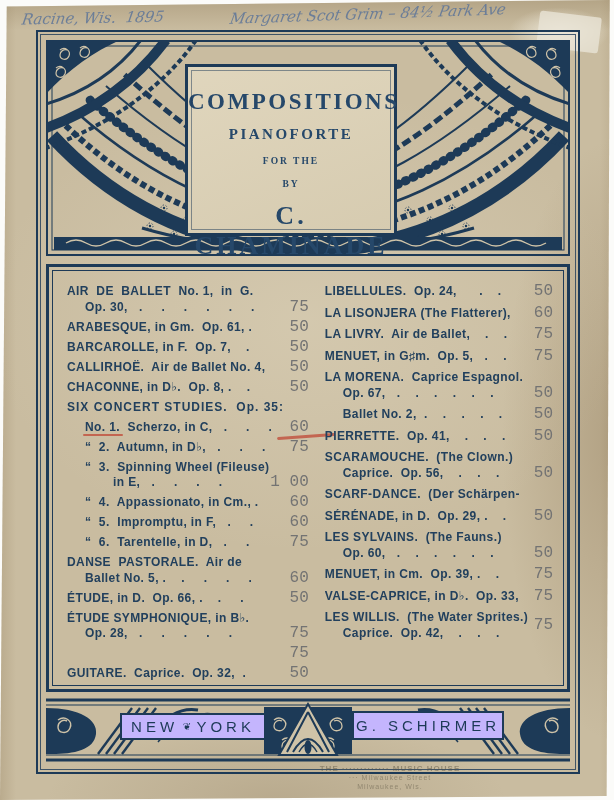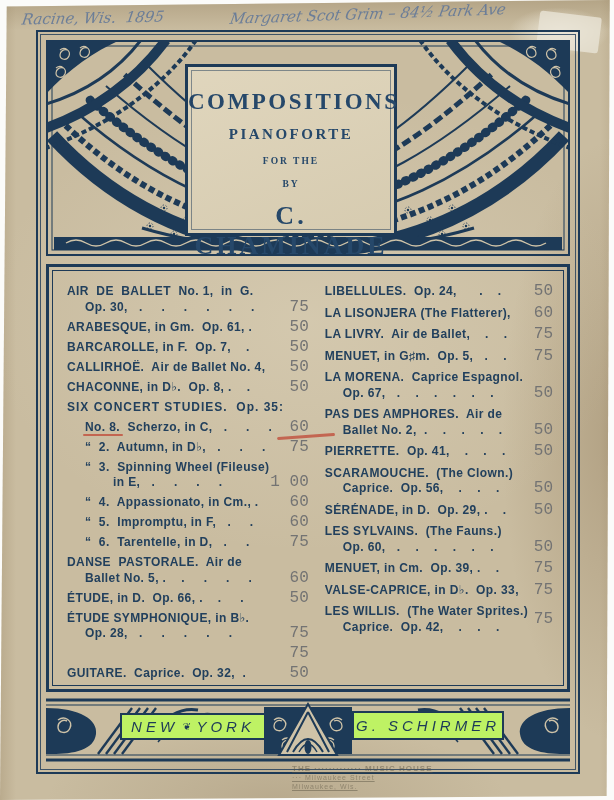--- a/index.html
+++ b/index.html
@@ -58,29 +58,29 @@
   .p{margin-left:auto;font-family:Liberation Mono, monospace;font-size:16px;
      color:#737373;text-align:right;min-width:24px;}
   .p.raised{transform:translateY(-8px);}
   .p.red{position:relative;}
   .p.red::after{content:"";position:absolute;left:-8px;right:-26px;bottom:-2px;height:2.5px;
      background:#c04f3c;opacity:.8;border-radius:2px;transform:rotate(-4deg);}
   .red-u1{position:absolute;left:16px;bottom:-1px;width:40px;height:2px;background:#c04f3c;
      opacity:.8;border-radius:2px;}
   
   .footer-panel{position:absolute;left:46px;top:698px;width:524px;height:64px;}
-  .pub-box{position:absolute;background:#bef264;border:2px solid #1d3a57;display:flex;
+  .pub-box{position:absolute;background:#c4b5fd;border:2px solid #1d3a57;display:flex;
      align-items:center;justify-content:center;color:#1d3a57;letter-spacing:4px;
-     font-size:15px;box-sizing:border-box;font-style:italic;}
+     font-size:15px;box-sizing:border-box;}
   .city-box{left:120px;top:713px;width:146px;height:27px;}
   .name-box{left:352px;top:711px;width:152px;height:29px;}
   .fleuron{font-family:"DejaVu Sans",sans-serif;font-size:10px;margin:0 5px;letter-spacing:0;}
   
-  .stamp{position:absolute;left:292px;top:764px;width:196px;
-     color:#56503f;opacity:.45;filter:blur(.4px);letter-spacing:1px;text-decoration:underline;}
+  .stamp{position:absolute;left:292px;top:764px;width:196px;text-align:center;
+     color:#56503f;opacity:.45;filter:blur(.4px);letter-spacing:1px;}
   .stamp div{line-height:9px;}
   .stamp .s1{font-size:8px;font-weight:700;}
   .stamp .s2,.stamp .s3{font-size:7px;}
 </style>
 </head>
 <body>
 
 <div class="page">
   <div class="paper"></div>
   <div class="tape"></div>
@@ -185,21 +185,21 @@
             </div>
           </div>
           <div class="entry">
             <div class="line">
               <span class="t i0 sec">SIX CONCERT STUDIES.  Op. 35:</span>
               <span class="p"></span>
             </div>
           </div>
           <div class="entry">
             <div class="line">
-              <span class="t i1">No. 8.  Scherzo, in C,   .     .     .</span>
+              <span class="t i1">No. 1.  Scherzo, in C,   .     .     .</span>
               <span class="p red">60</span>
               <i class="red-u1"></i>
             </div>
           </div>
           <div class="entry">
             <div class="line">
               <span class="t i1">“  2.  Autumn, in D♭,   .     .     .</span>
               <span class="p">75</span>
             </div>
           </div>
@@ -299,24 +299,20 @@
               <span class="t i0">LA MORENA.  Caprice Espagnol.</span>
               <span class="p"></span>
             </div>
             <div class="line">
               <span class="t i1">Op. 67,   .    .    .    .    .    .</span>
               <span class="p">50</span>
             </div>
           </div>
           <div class="entry">
             <div class="line">
-              <span class="t i0">PAS DES AMPHORES.  Air de</span>
-              <span class="p"></span>
-            </div>
-            <div class="line">
               <span class="t i1">Ballet No. 2,  .    .    .    .    .</span>
               <span class="p">50</span>
             </div>
           </div>
           <div class="entry">
             <div class="line">
               <span class="t i0">PIERRETTE.  Op. 41,    .    .    .</span>
               <span class="p">50</span>
             </div>
           </div>
@@ -324,20 +320,24 @@
             <div class="line">
               <span class="t i0">SCARAMOUCHE.  (The Clown.)</span>
               <span class="p"></span>
             </div>
             <div class="line">
               <span class="t i1">Caprice.  Op. 56,    .    .    .</span>
               <span class="p">50</span>
             </div>
           </div>
           <div class="entry">
+            <div class="line">
+              <span class="t i0">SCARF-DANCE.  (Der Schärpen-</span>
+              <span class="p"></span>
+            </div>
           </div>
           <div class="entry">
             <div class="line">
               <span class="t i0">SÉRÉNADE, in D.  Op. 29, .    .</span>
               <span class="p">50</span>
             </div>
           </div>
           <div class="entry">
             <div class="line">
               <span class="t i0">LES SYLVAINS.  (The Fauns.)</span>

